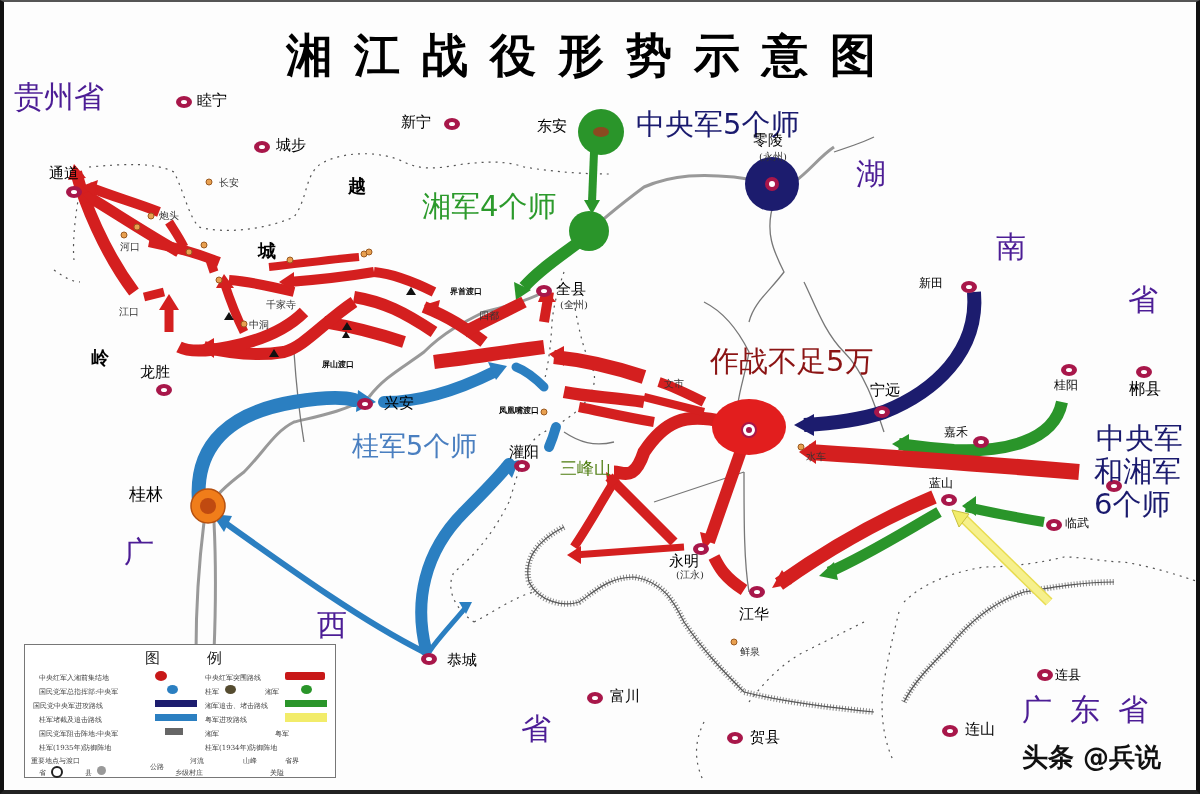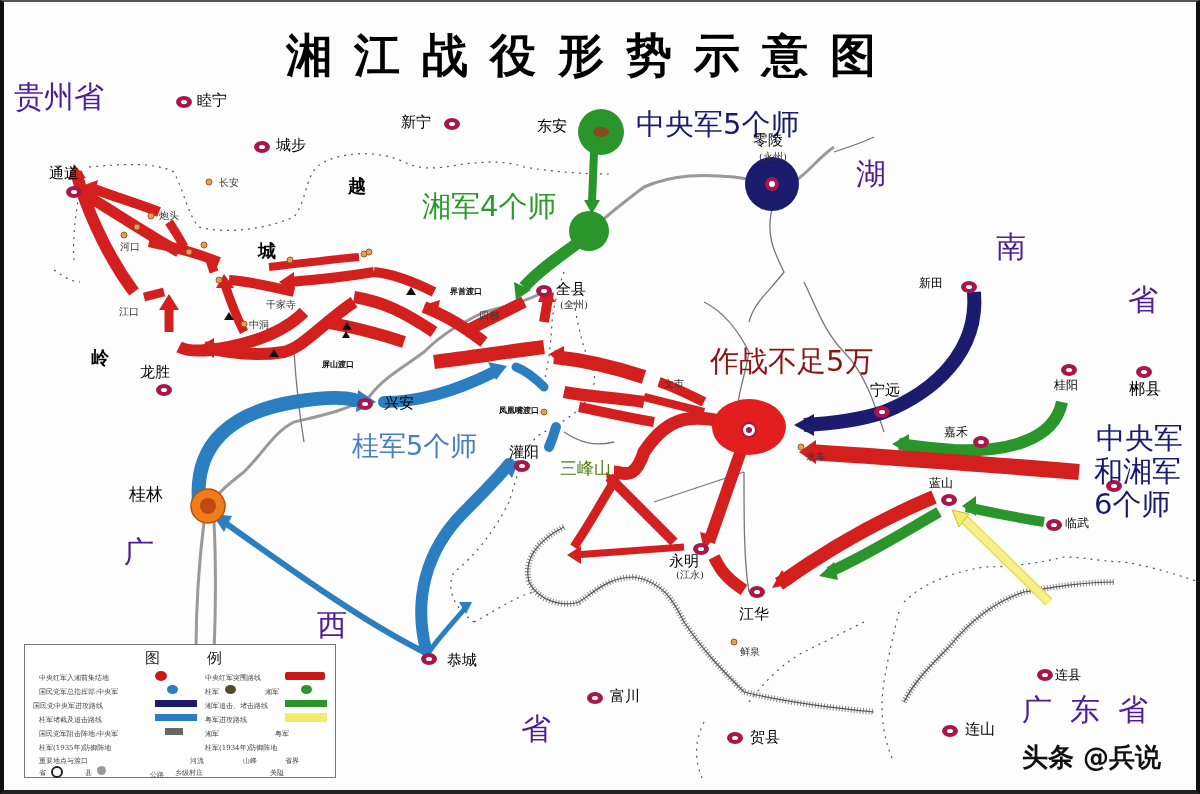--- a/index.html
+++ b/index.html
@@ -414,22 +414,22 @@
   <div class="sym" style="left:260px;top:68px;width:42px;height:9px;background:#f2ec6a;"></div>
 
   <div class="li" style="left:14px;top:84px;text-align:center;">国民党军阻击阵地:中央军</div>
   <div class="sym" style="left:140px;top:83px;width:18px;height:7px;background:#666;"></div>
   <div class="li" style="left:180px;top:84px;">湘军</div>
   <div class="li" style="left:250px;top:84px;">粤军</div>
 
   <div class="li" style="left:14px;top:98px;">桂军(1935年)防御阵地</div>
   <div class="li" style="left:180px;top:98px;">桂军(1934年)防御阵地</div>
 
-  <div class="li" style="left:14px;top:111px;">重要地点与渡口</div>
-  <div class="li" style="left:125px;top:125px;">公路</div>
+  <div class="li" style="left:6px;top:111px;">重要地点与渡口</div>
+  <div class="li" style="left:125px;top:117px;">公路</div>
   <div class="li" style="left:165px;top:111px;">河流</div>
   <div class="li" style="left:218px;top:111px;">山峰</div>
   <div class="li" style="left:260px;top:111px;">省界</div>
 
   <div class="li" style="left:14px;top:123px;">省</div>
   <div class="sym" style="left:26px;top:121px;width:8px;height:8px;border-radius:50%;border:2px solid #222;"></div>
   <div class="li" style="left:60px;top:123px;">县</div>
   <div class="sym" style="left:72px;top:121px;width:9px;height:9px;border-radius:50%;background:#999;"></div>
   <div class="li" style="left:150px;top:123px;">乡级村庄</div>
   <div class="li" style="left:245px;top:123px;">关隘</div>

